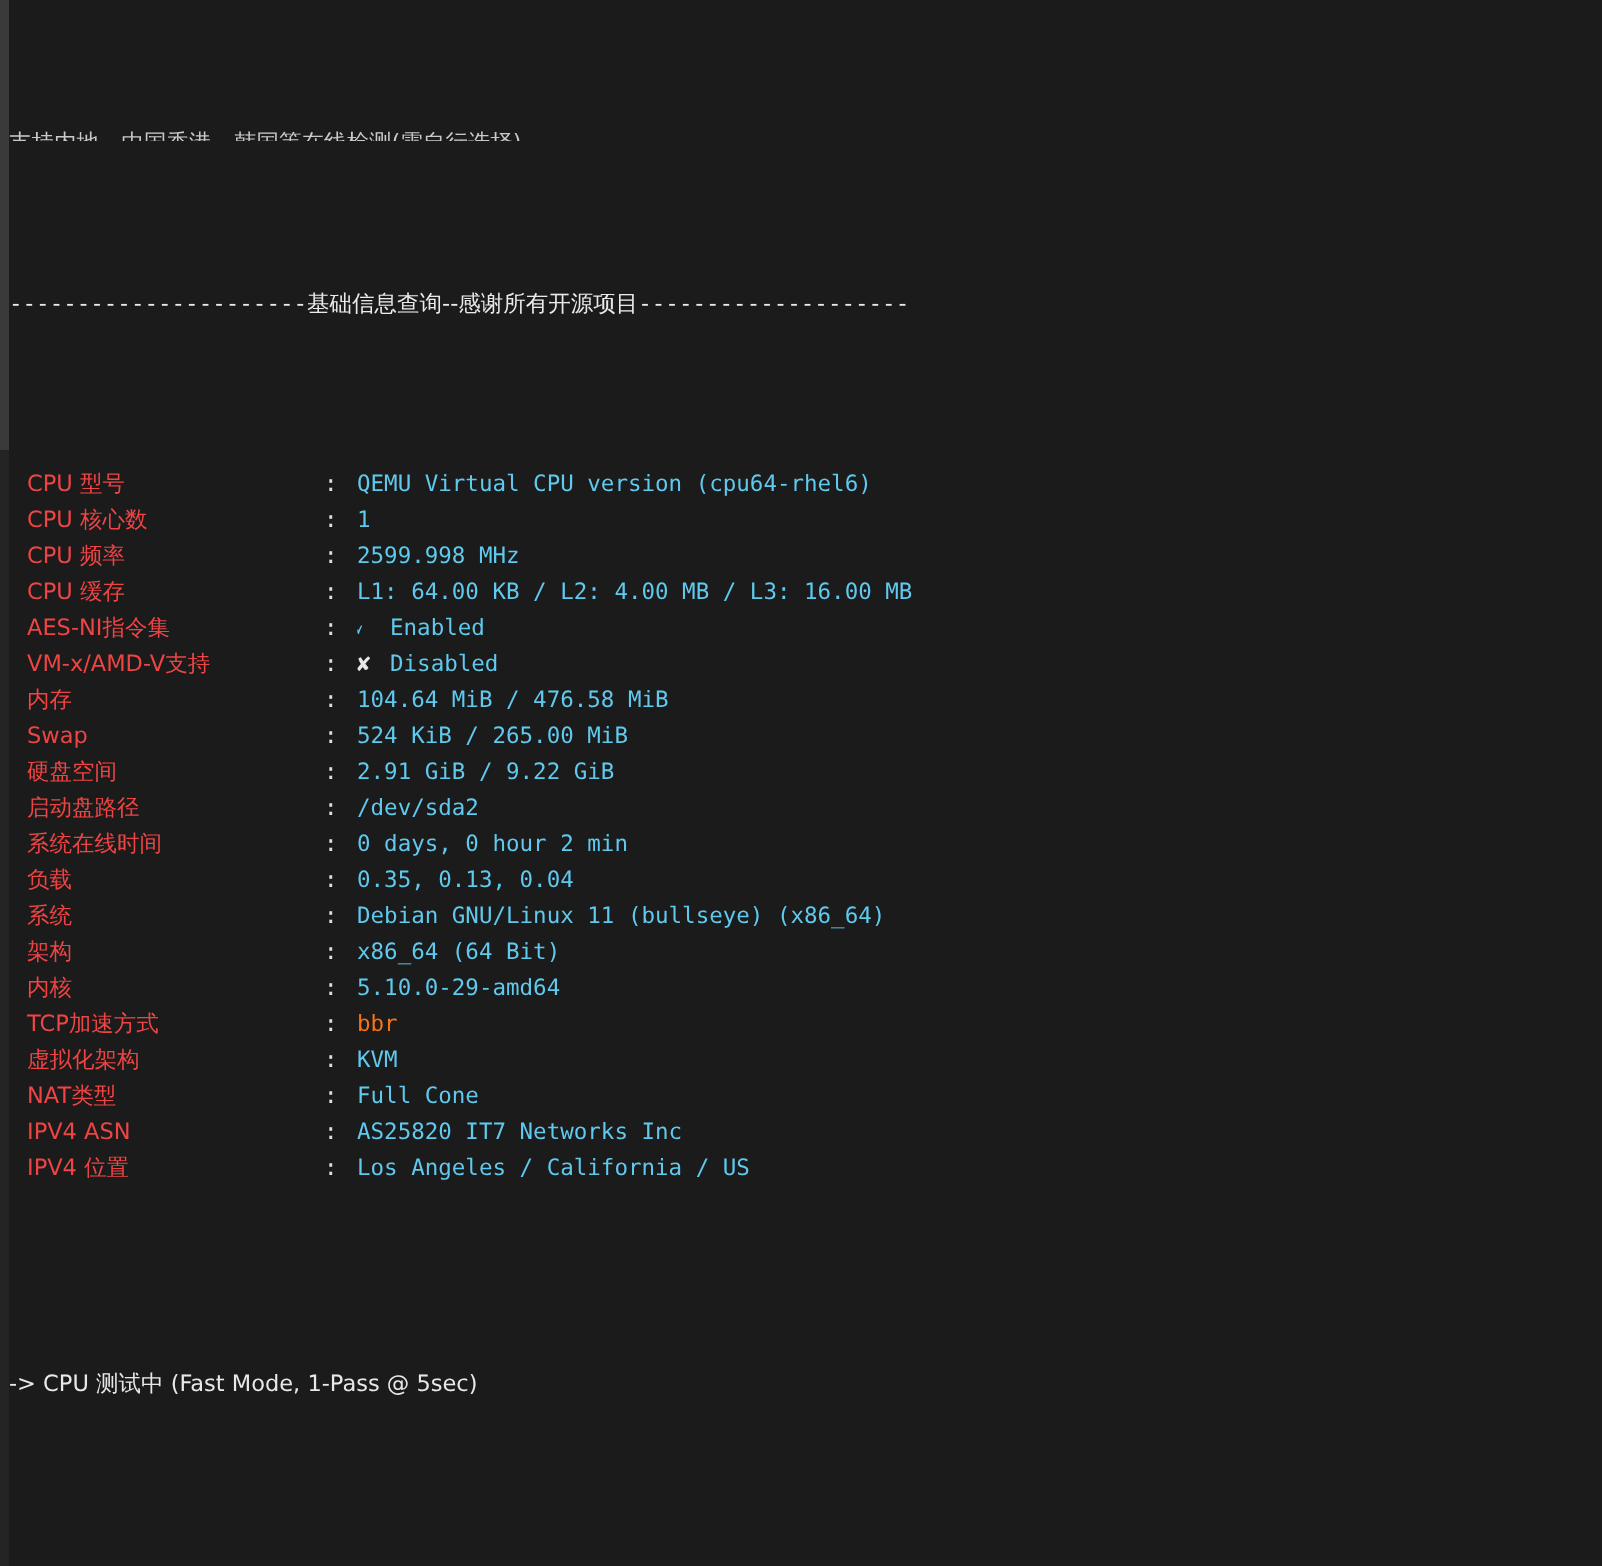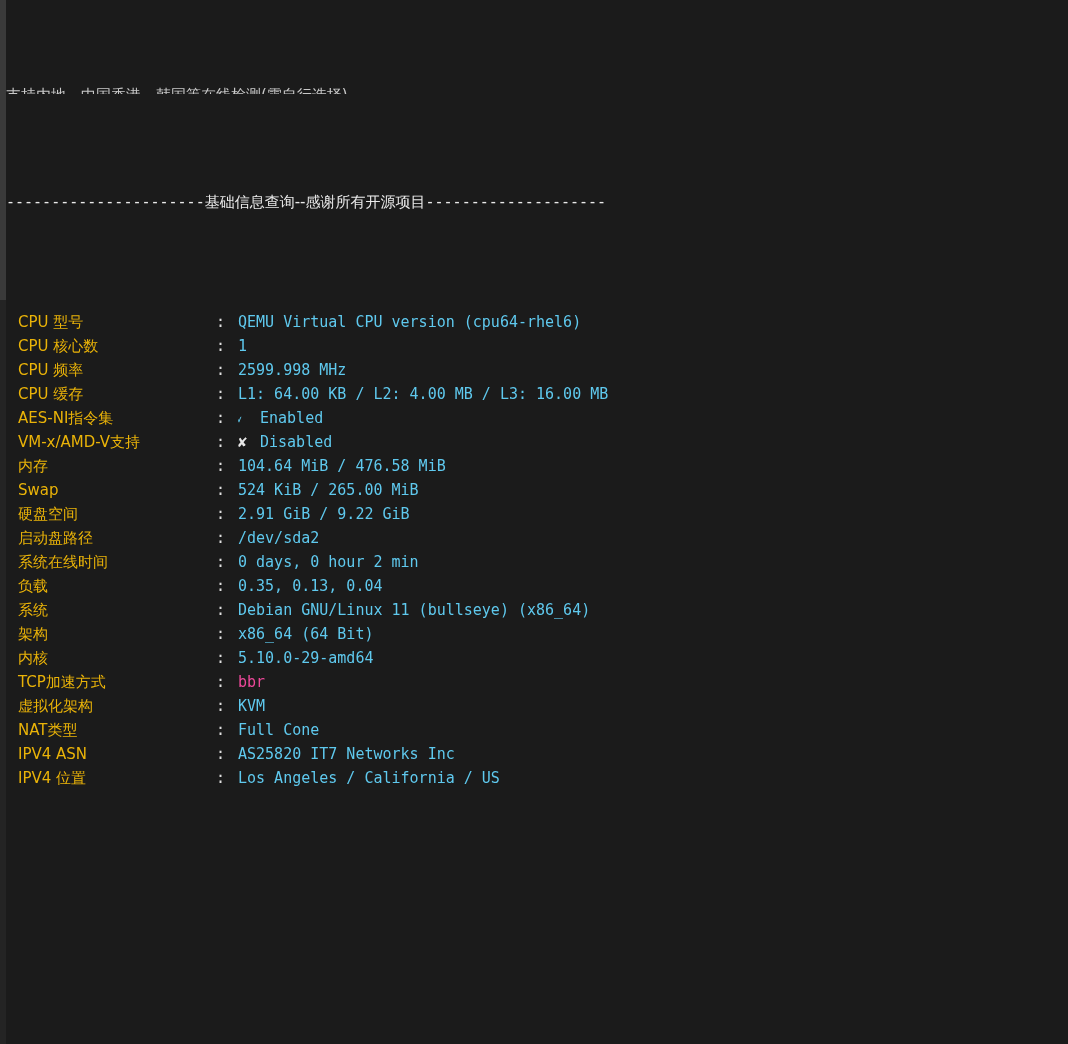--- a/index.html
+++ b/index.html
@@ -59,24 +59,24 @@
     line-height: 24px;
     position: relative;
     top: -13px;
     margin-bottom: -13px;
   }
 
   
   .c-white   { color: #e8e8e8; }
   .c-dim     { color: #c9c9c9; }
   .c-cyan    { color: #5fc9ee; }
-  .c-yellow  { color: #ec4899; }
+  .c-yellow  { color: #f97316; }
   .c-sep     { color: #eaeaea; }
 
-  .lbl   { color: #eab308; }
+  .lbl   { color: #ef4444; }
   .colon { color: #e0e0e0; }
 
   
   .cjk { font-family: "DejaVu Sans", "Liberation Sans", sans-serif; }
 </style>
 </head>
 <body>
 
 <div id="terminal">
 
@@ -90,20 +90,21 @@
     <div class="line clip-top"><span class="c-dim cjk">支持内地、中国香港、韩国等在线检测(需自行选择)</span></div>
 
     
     <div class="line"><span class="c-sep">----------------------</span><span class="c-sep cjk">基础信息查询--感谢所有开源项目</span><span class="c-sep">--------------------</span></div>
 
     
     <div id="info-rows"><div class="line"><span class="lbl cjk" style="display: inline-block; width: 210px; padding-left: 12px; box-sizing: border-box;">CPU 型号</span><span class="colon" style="display: inline-block; width: 22px;">:</span><span class="c-cyan">QEMU Virtual CPU version (cpu64-rhel6)</span></div><div class="line"><span class="lbl cjk" style="display: inline-block; width: 210px; padding-left: 12px; box-sizing: border-box;">CPU 核心数</span><span class="colon" style="display: inline-block; width: 22px;">:</span><span class="c-cyan">1</span></div><div class="line"><span class="lbl cjk" style="display: inline-block; width: 210px; padding-left: 12px; box-sizing: border-box;">CPU 频率</span><span class="colon" style="display: inline-block; width: 22px;">:</span><span class="c-cyan">2599.998 MHz</span></div><div class="line"><span class="lbl cjk" style="display: inline-block; width: 210px; padding-left: 12px; box-sizing: border-box;">CPU 缓存</span><span class="colon" style="display: inline-block; width: 22px;">:</span><span class="c-cyan">L1: 64.00 KB / L2: 4.00 MB / L3: 16.00 MB</span></div><div class="line"><span class="lbl cjk" style="display: inline-block; width: 210px; padding-left: 12px; box-sizing: border-box;">AES-NI指令集</span><span class="colon" style="display: inline-block; width: 22px;">:</span><span class="c-cyan" style="display: inline-block; width: 22px; font-size: 12px; transform: scaleX(0.5); transform-origin: left center;">✔</span><span class="c-cyan">Enabled</span></div><div class="line"><span class="lbl cjk" style="display: inline-block; width: 210px; padding-left: 12px; box-sizing: border-box;">VM-x/AMD-V支持</span><span class="colon" style="display: inline-block; width: 22px;">:</span><span class="c-white" style="display: inline-block; width: 22px; font-weight: bold;">✘</span><span class="c-cyan">Disabled</span></div><div class="line"><span class="lbl cjk" style="display: inline-block; width: 210px; padding-left: 12px; box-sizing: border-box;">内存</span><span class="colon" style="display: inline-block; width: 22px;">:</span><span class="c-cyan">104.64 MiB / 476.58 MiB</span></div><div class="line"><span class="lbl cjk" style="display: inline-block; width: 210px; padding-left: 12px; box-sizing: border-box;">Swap</span><span class="colon" style="display: inline-block; width: 22px;">:</span><span class="c-cyan">524 KiB / 265.00 MiB</span></div><div class="line"><span class="lbl cjk" style="display: inline-block; width: 210px; padding-left: 12px; box-sizing: border-box;">硬盘空间</span><span class="colon" style="display: inline-block; width: 22px;">:</span><span class="c-cyan">2.91 GiB / 9.22 GiB</span></div><div class="line"><span class="lbl cjk" style="display: inline-block; width: 210px; padding-left: 12px; box-sizing: border-box;">启动盘路径</span><span class="colon" style="display: inline-block; width: 22px;">:</span><span class="c-cyan">/dev/sda2</span></div><div class="line"><span class="lbl cjk" style="display: inline-block; width: 210px; padding-left: 12px; box-sizing: border-box;">系统在线时间</span><span class="colon" style="display: inline-block; width: 22px;">:</span><span class="c-cyan">0 days, 0 hour 2 min</span></div><div class="line"><span class="lbl cjk" style="display: inline-block; width: 210px; padding-left: 12px; box-sizing: border-box;">负载</span><span class="colon" style="display: inline-block; width: 22px;">:</span><span class="c-cyan">0.35, 0.13, 0.04</span></div><div class="line"><span class="lbl cjk" style="display: inline-block; width: 210px; padding-left: 12px; box-sizing: border-box;">系统</span><span class="colon" style="display: inline-block; width: 22px;">:</span><span class="c-cyan">Debian GNU/Linux 11 (bullseye) (x86_64)</span></div><div class="line"><span class="lbl cjk" style="display: inline-block; width: 210px; padding-left: 12px; box-sizing: border-box;">架构</span><span class="colon" style="display: inline-block; width: 22px;">:</span><span class="c-cyan">x86_64 (64 Bit)</span></div><div class="line"><span class="lbl cjk" style="display: inline-block; width: 210px; padding-left: 12px; box-sizing: border-box;">内核</span><span class="colon" style="display: inline-block; width: 22px;">:</span><span class="c-cyan">5.10.0-29-amd64</span></div><div class="line"><span class="lbl cjk" style="display: inline-block; width: 210px; padding-left: 12px; box-sizing: border-box;">TCP加速方式</span><span class="colon" style="display: inline-block; width: 22px;">:</span><span class="c-yellow">bbr</span></div><div class="line"><span class="lbl cjk" style="display: inline-block; width: 210px; padding-left: 12px; box-sizing: border-box;">虚拟化架构</span><span class="colon" style="display: inline-block; width: 22px;">:</span><span class="c-cyan">KVM</span></div><div class="line"><span class="lbl cjk" style="display: inline-block; width: 210px; padding-left: 12px; box-sizing: border-box;">NAT类型</span><span class="colon" style="display: inline-block; width: 22px;">:</span><span class="c-cyan">Full Cone</span></div><div class="line"><span class="lbl cjk" style="display: inline-block; width: 210px; padding-left: 12px; box-sizing: border-box;">IPV4 ASN</span><span class="colon" style="display: inline-block; width: 22px;">:</span><span class="c-cyan">AS25820 IT7 Networks Inc</span></div><div class="line"><span class="lbl cjk" style="display: inline-block; width: 210px; padding-left: 12px; box-sizing: border-box;">IPV4 位置</span><span class="colon" style="display: inline-block; width: 22px;">:</span><span class="c-cyan">Los Angeles / California / US</span></div></div>
 
     
 
+    <div class="line"><span class="c-white cjk">-&gt; CPU 测试中 (Fast Mode, 1-Pass @ 5sec)</span></div>
 
     
 
     
     
 
     
 
     
 

